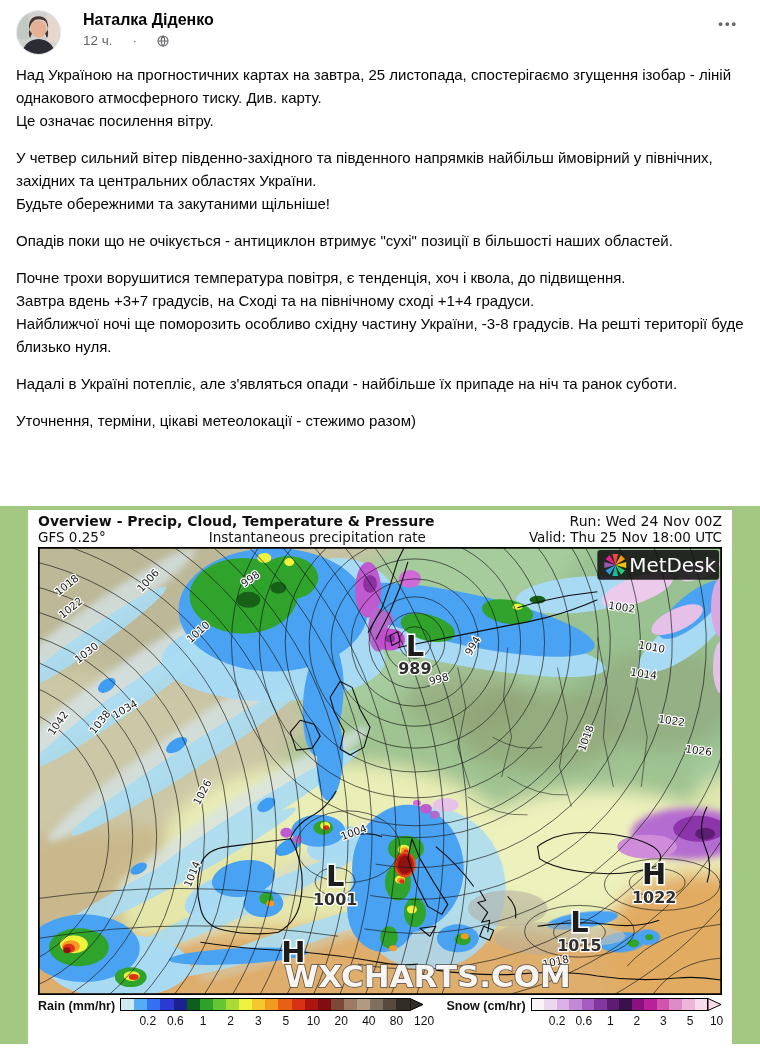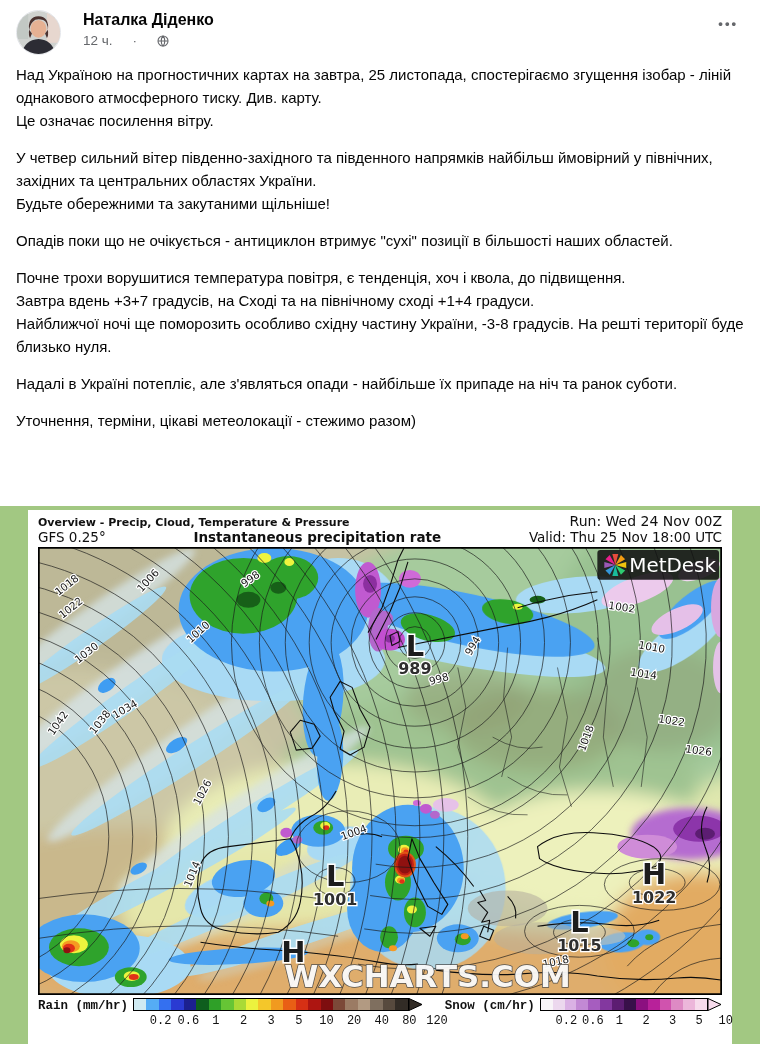--- a/index.html
+++ b/index.html
@@ -13,29 +13,29 @@
   .meta{display:flex;align-items:center;gap:20px;color:#65676b;font-size:13.5px;margin-top:3px;}
   .menu-btn{margin-left:auto;color:#65676b;font-size:13px;letter-spacing:2px;padding:10px 6px;cursor:pointer;line-height:.6;font-weight:700;}
   
   .post-text{padding:8px 16px 0 16px;height:436px;overflow:hidden;}
   .post-p{margin:0 0 14px 0;font-size:15px;line-height:23px;color:#050505;white-space:pre-line;}
   
   .image-wrap{position:absolute;left:0;top:506px;width:760px;height:538px;background:#a2c882;
               padding:4px 28px 0 28px;box-sizing:border-box;cursor:pointer;}
   .chart-card{background:#ffffff;width:704px;height:534px;box-sizing:border-box;padding:3px 10px 0 10px;}
   .ch-row1{display:flex;justify-content:space-between;align-items:baseline;font-family:"DejaVu Sans",sans-serif;}
-  .ch-title{font-weight:700;font-size:11px;color:#101010;}
+  .ch-title{font-weight:700;font-size:14px;color:#101010;}
   .ch-run{font-size:14px;color:#101010;}
   .ch-row2{display:flex;justify-content:space-between;align-items:baseline;font-family:"DejaVu Sans",sans-serif;font-size:13.5px;color:#101010;margin-top:0px;}
-  .ch-subtitle{font-weight:700;}
+  .ch-subtitle{font-weight:400;}
   .map-box{position:relative;width:684px;height:448px;border:1px solid #000;box-sizing:border-box;margin-top:2px;overflow:hidden;}
   .map-box svg{display:block;width:100%;height:100%;}
   
   .legend{position:relative;height:36px;margin-top:3px;display:flex;align-items:flex-start;
-          font-family:Liberation Mono, monospace;color:#111;}
+          font-family:Liberation Sans, sans-serif;color:#111;}
   .lg-label{font-size:12.5px;font-weight:700;white-space:nowrap;padding-top:1px;}
   .bar-wrap{position:relative;height:34px;margin-left:5px;}
   .bar-row{display:flex;align-items:stretch;height:13px;}
   .bar{display:flex;height:13px;border:1px solid #000;box-sizing:border-box;flex:1 1 auto;}
   .seg{flex:1 1 auto;height:100%;}
   .arrow{flex:0 0 auto;}
   .ticks{position:absolute;top:16px;left:0;height:16px;}
   .tick{position:absolute;transform:translateX(-50%);font-size:12px;color:#111;white-space:nowrap;}
   .spacer{flex:0 0 auto;}
   

